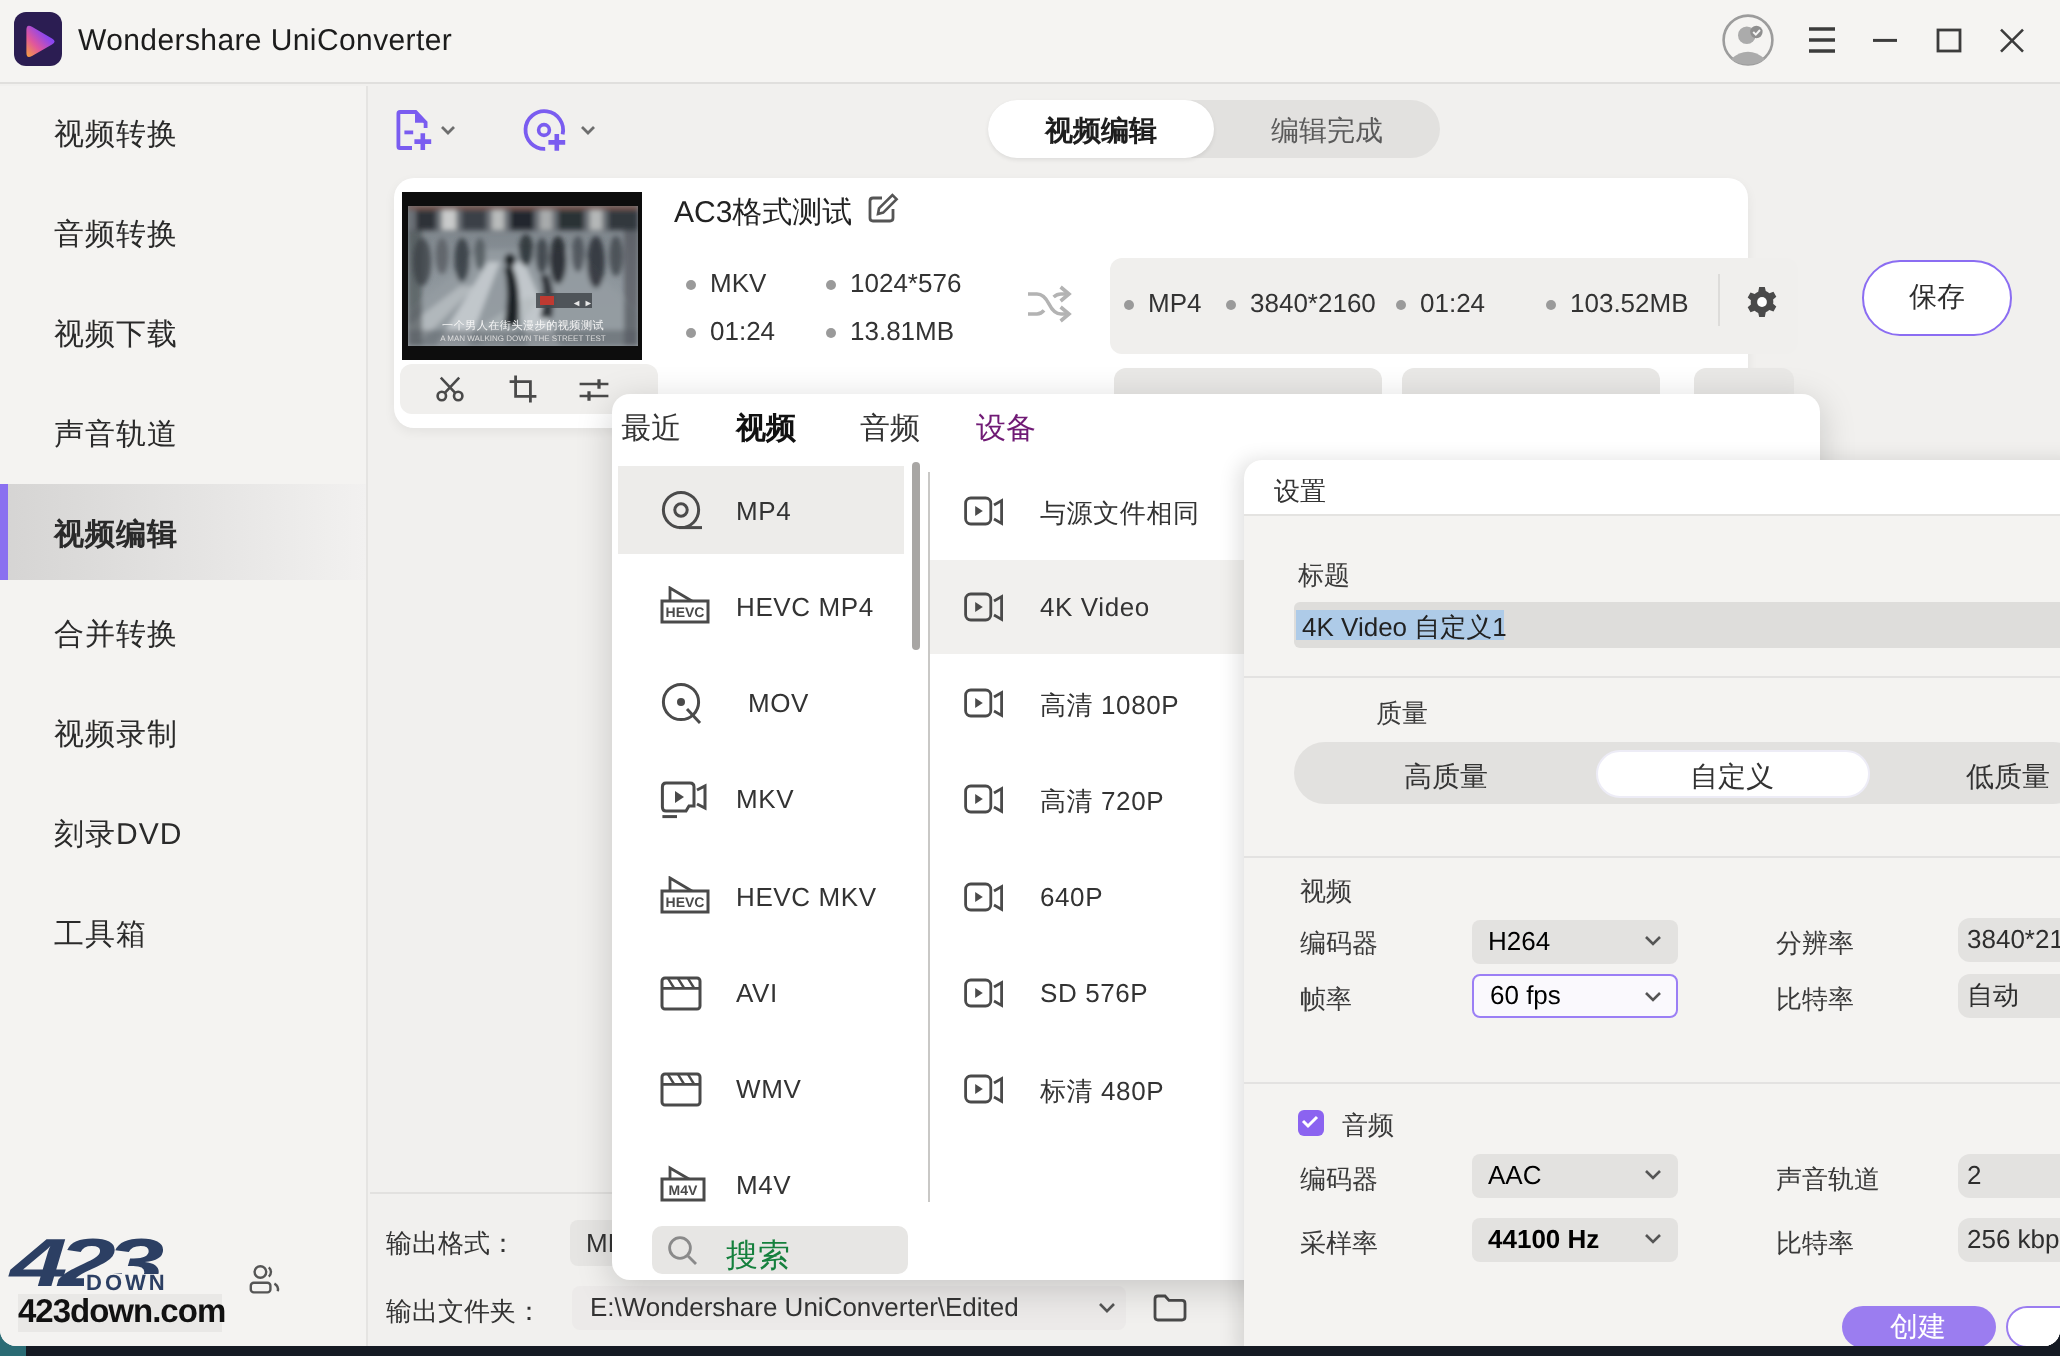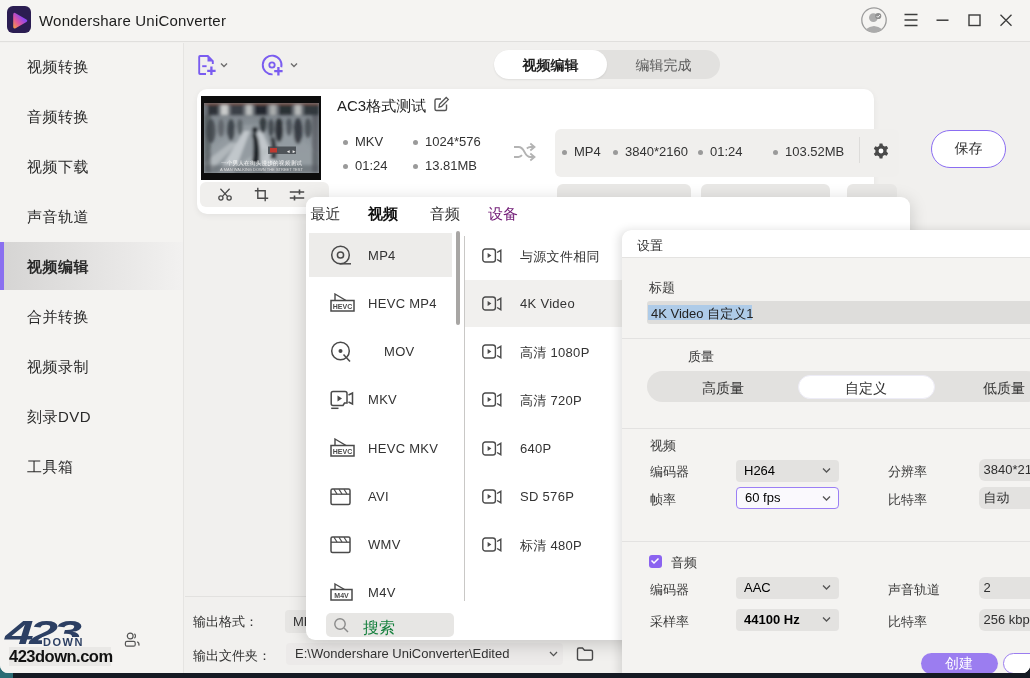--- a/index.html
+++ b/index.html
@@ -269,21 +269,21 @@
 <path d="M5 1 L21 10.5 L5 14.5 Z" fill="none" stroke="#4a4a4a" stroke-width="1.4"></path>
 <rect x="1" y="7.5" width="23" height="10.5" fill="#fff" stroke="#4a4a4a" stroke-width="1.5"></rect>
 <text x="12.5" y="15.6" font-size="7" font-weight="bold" fill="#4a4a4a" text-anchor="middle" font-family="Liberation Sans">HEVC</text>
       </svg>
     <div class="abs" style="left:62px;top:98.8px;font-size:13px;color:#333;letter-spacing:0.3px;">HEVC MP4</div>
     <svg class="abs" style="left:24px;top:144px" width="22" height="22" viewBox="0 0 22 22">
 <circle cx="10.5" cy="10" r="8.8" fill="none" stroke="#4a4a4a" stroke-width="1.5"></circle>
 <circle cx="10.5" cy="10" r="2" fill="#4a4a4a"></circle>
 <path d="M13.5 13.5 L20 20.5" stroke="#4a4a4a" stroke-width="1.5"></path>
       </svg>
-    <div class="abs" style="left:78px;top:147px;font-size:13px;color:#333;letter-spacing:0.3px;">MOV</div>
+    <div class="abs" style="left:68px;top:147px;font-size:13px;color:#333;letter-spacing:0.3px;">MOV</div>
     <svg class="abs" style="left:24px;top:192.3px" width="24" height="22" viewBox="0 0 24 22">
 <path d="M3 2.5 H15 Q17 2.5 17 4.5 V14 L14.5 14 L13 16.5 H3 Q1.2 16.5 1.2 14.5 V4.5 Q1.2 2.5 3 2.5 Z" fill="none" stroke="#4a4a4a" stroke-width="1.5"></path>
 <path d="M7.5 6.5 L12 9.5 L7.5 12.5 Z" fill="#4a4a4a"></path>
 <path d="M18.5 6 L22.5 4 V15 L18.5 13" fill="none" stroke="#4a4a4a" stroke-width="1.5"></path>
 <path d="M1.2 19.3 H8.5" stroke="#4a4a4a" stroke-width="1.5"></path>
       </svg>
     <div class="abs" style="left:62px;top:195.3px;font-size:13px;color:#333;letter-spacing:0.3px;">MKV</div>
     <svg class="abs" style="left:24px;top:240.6px" width="25" height="22" viewBox="0 0 25 22">
 <path d="M5 1 L21 10.5 L5 14.5 Z" fill="none" stroke="#4a4a4a" stroke-width="1.4"></path>
 <rect x="1" y="7.5" width="23" height="10.5" fill="#fff" stroke="#4a4a4a" stroke-width="1.5"></rect>

